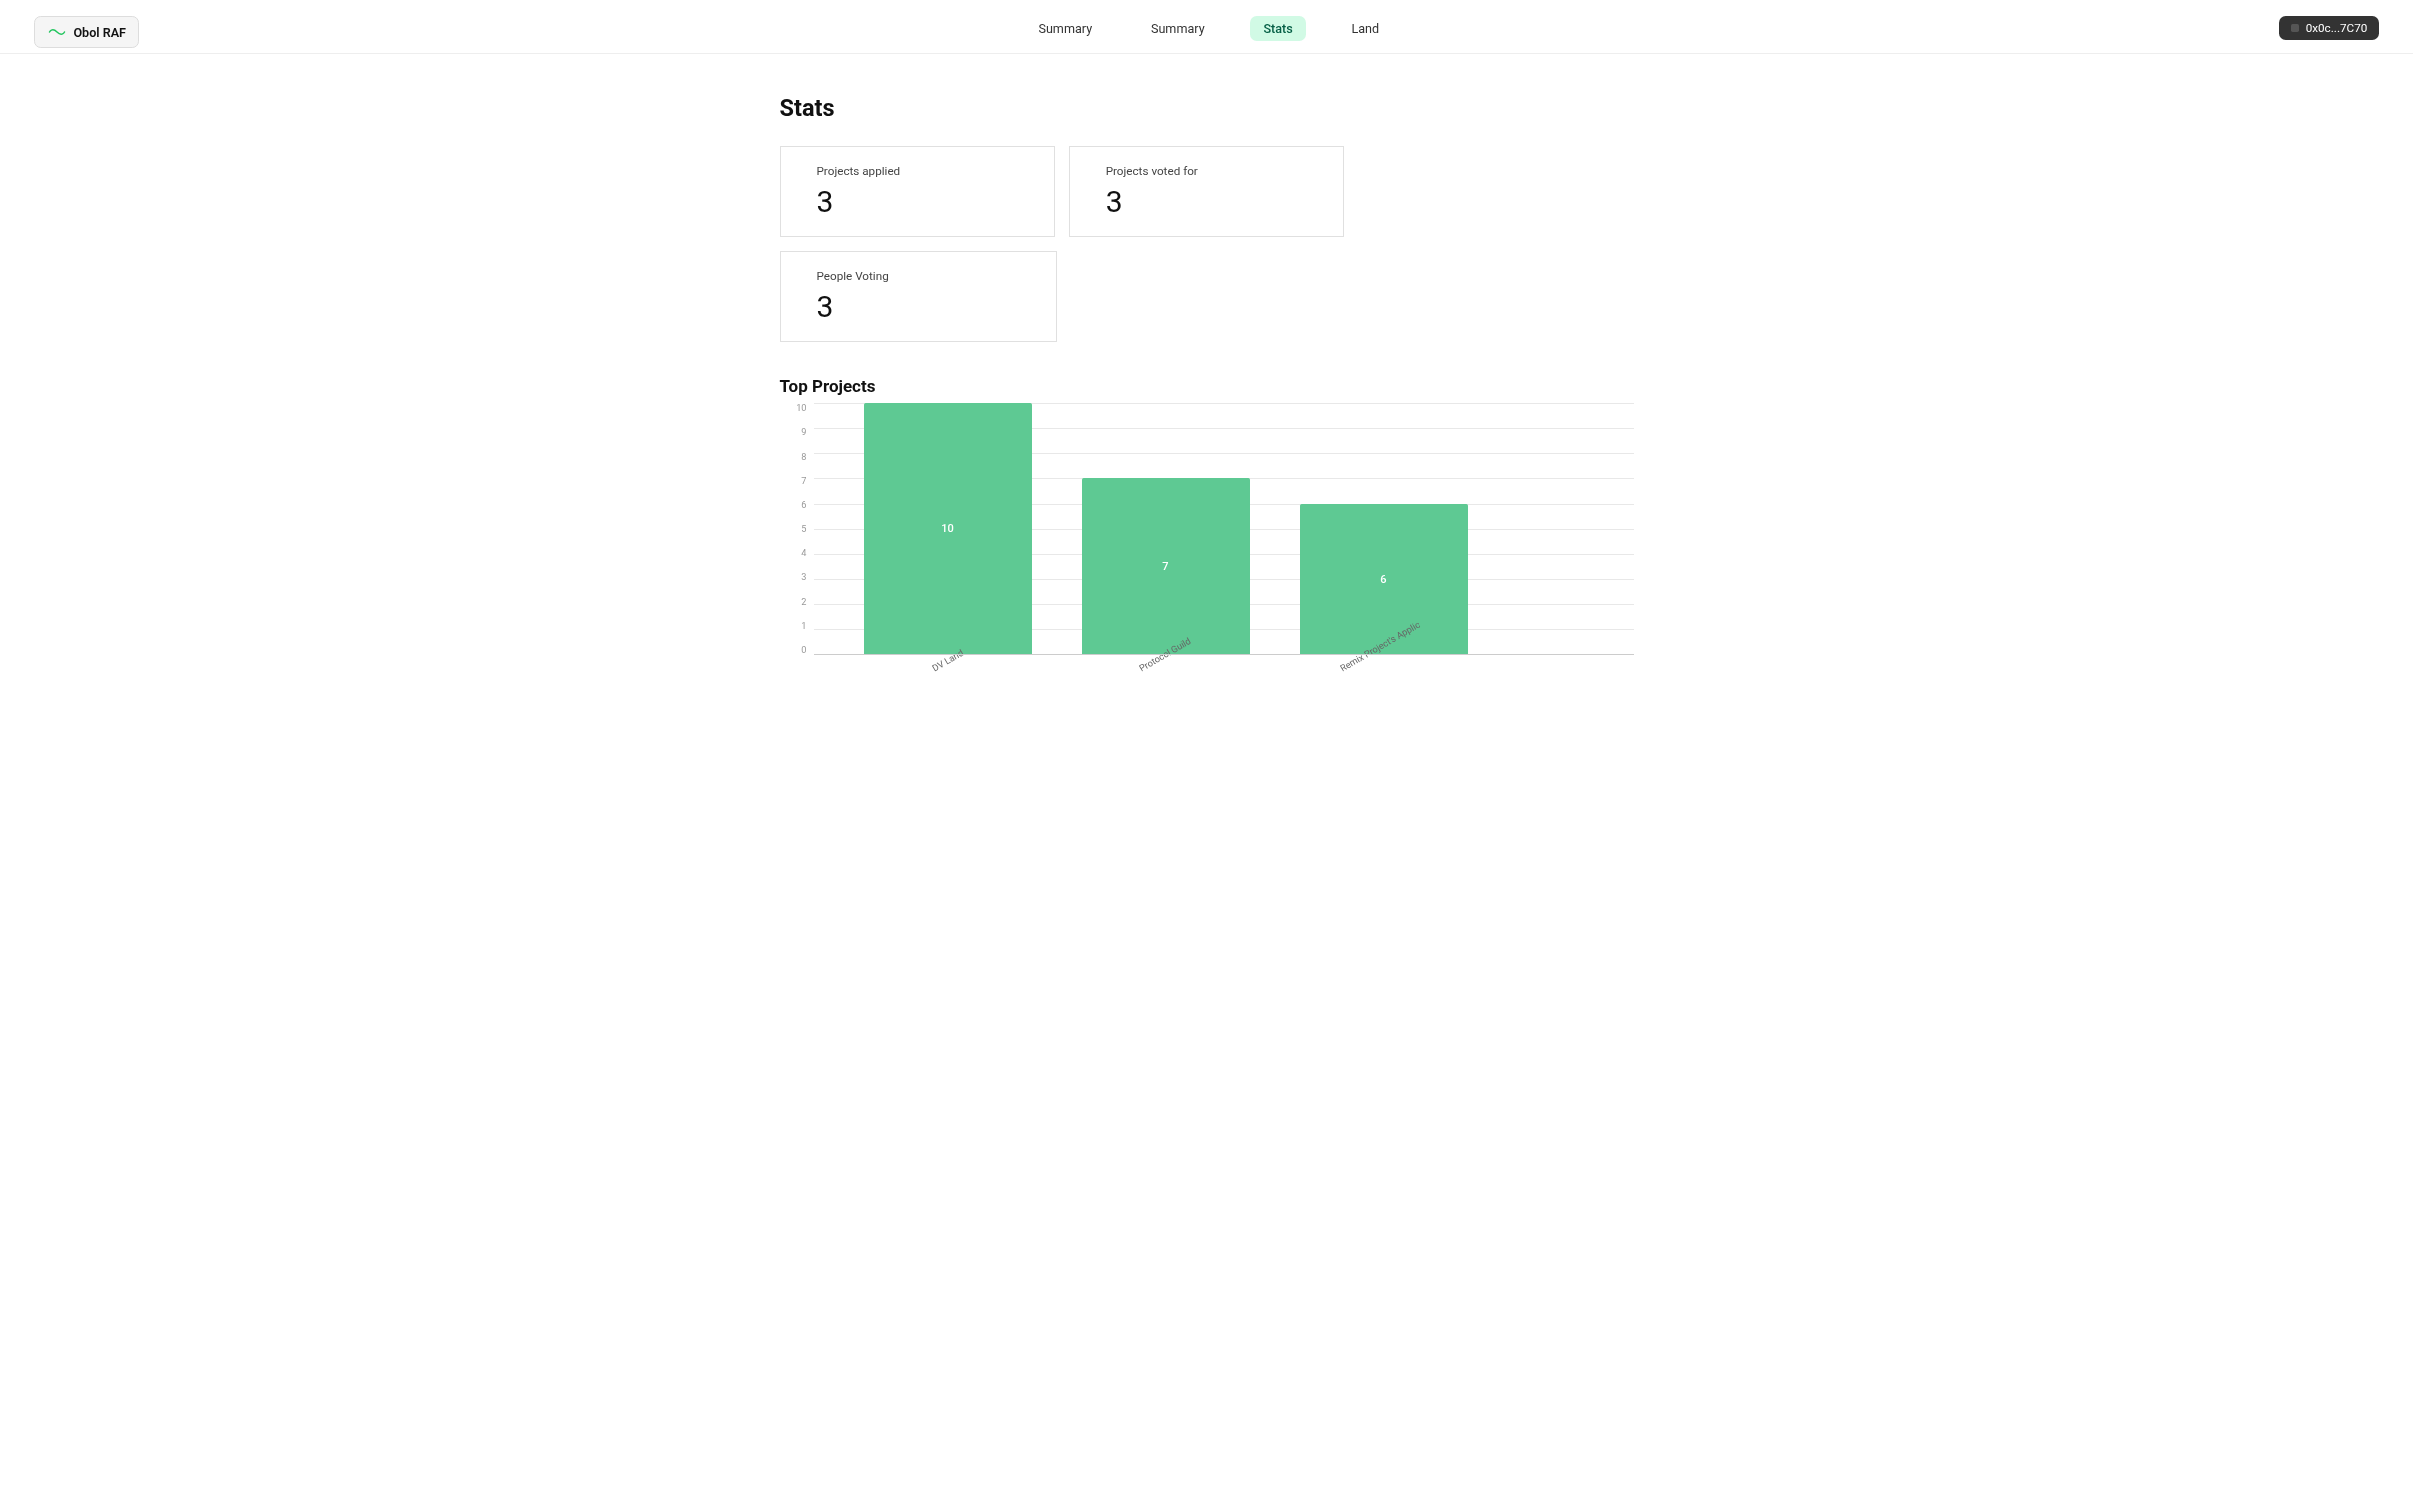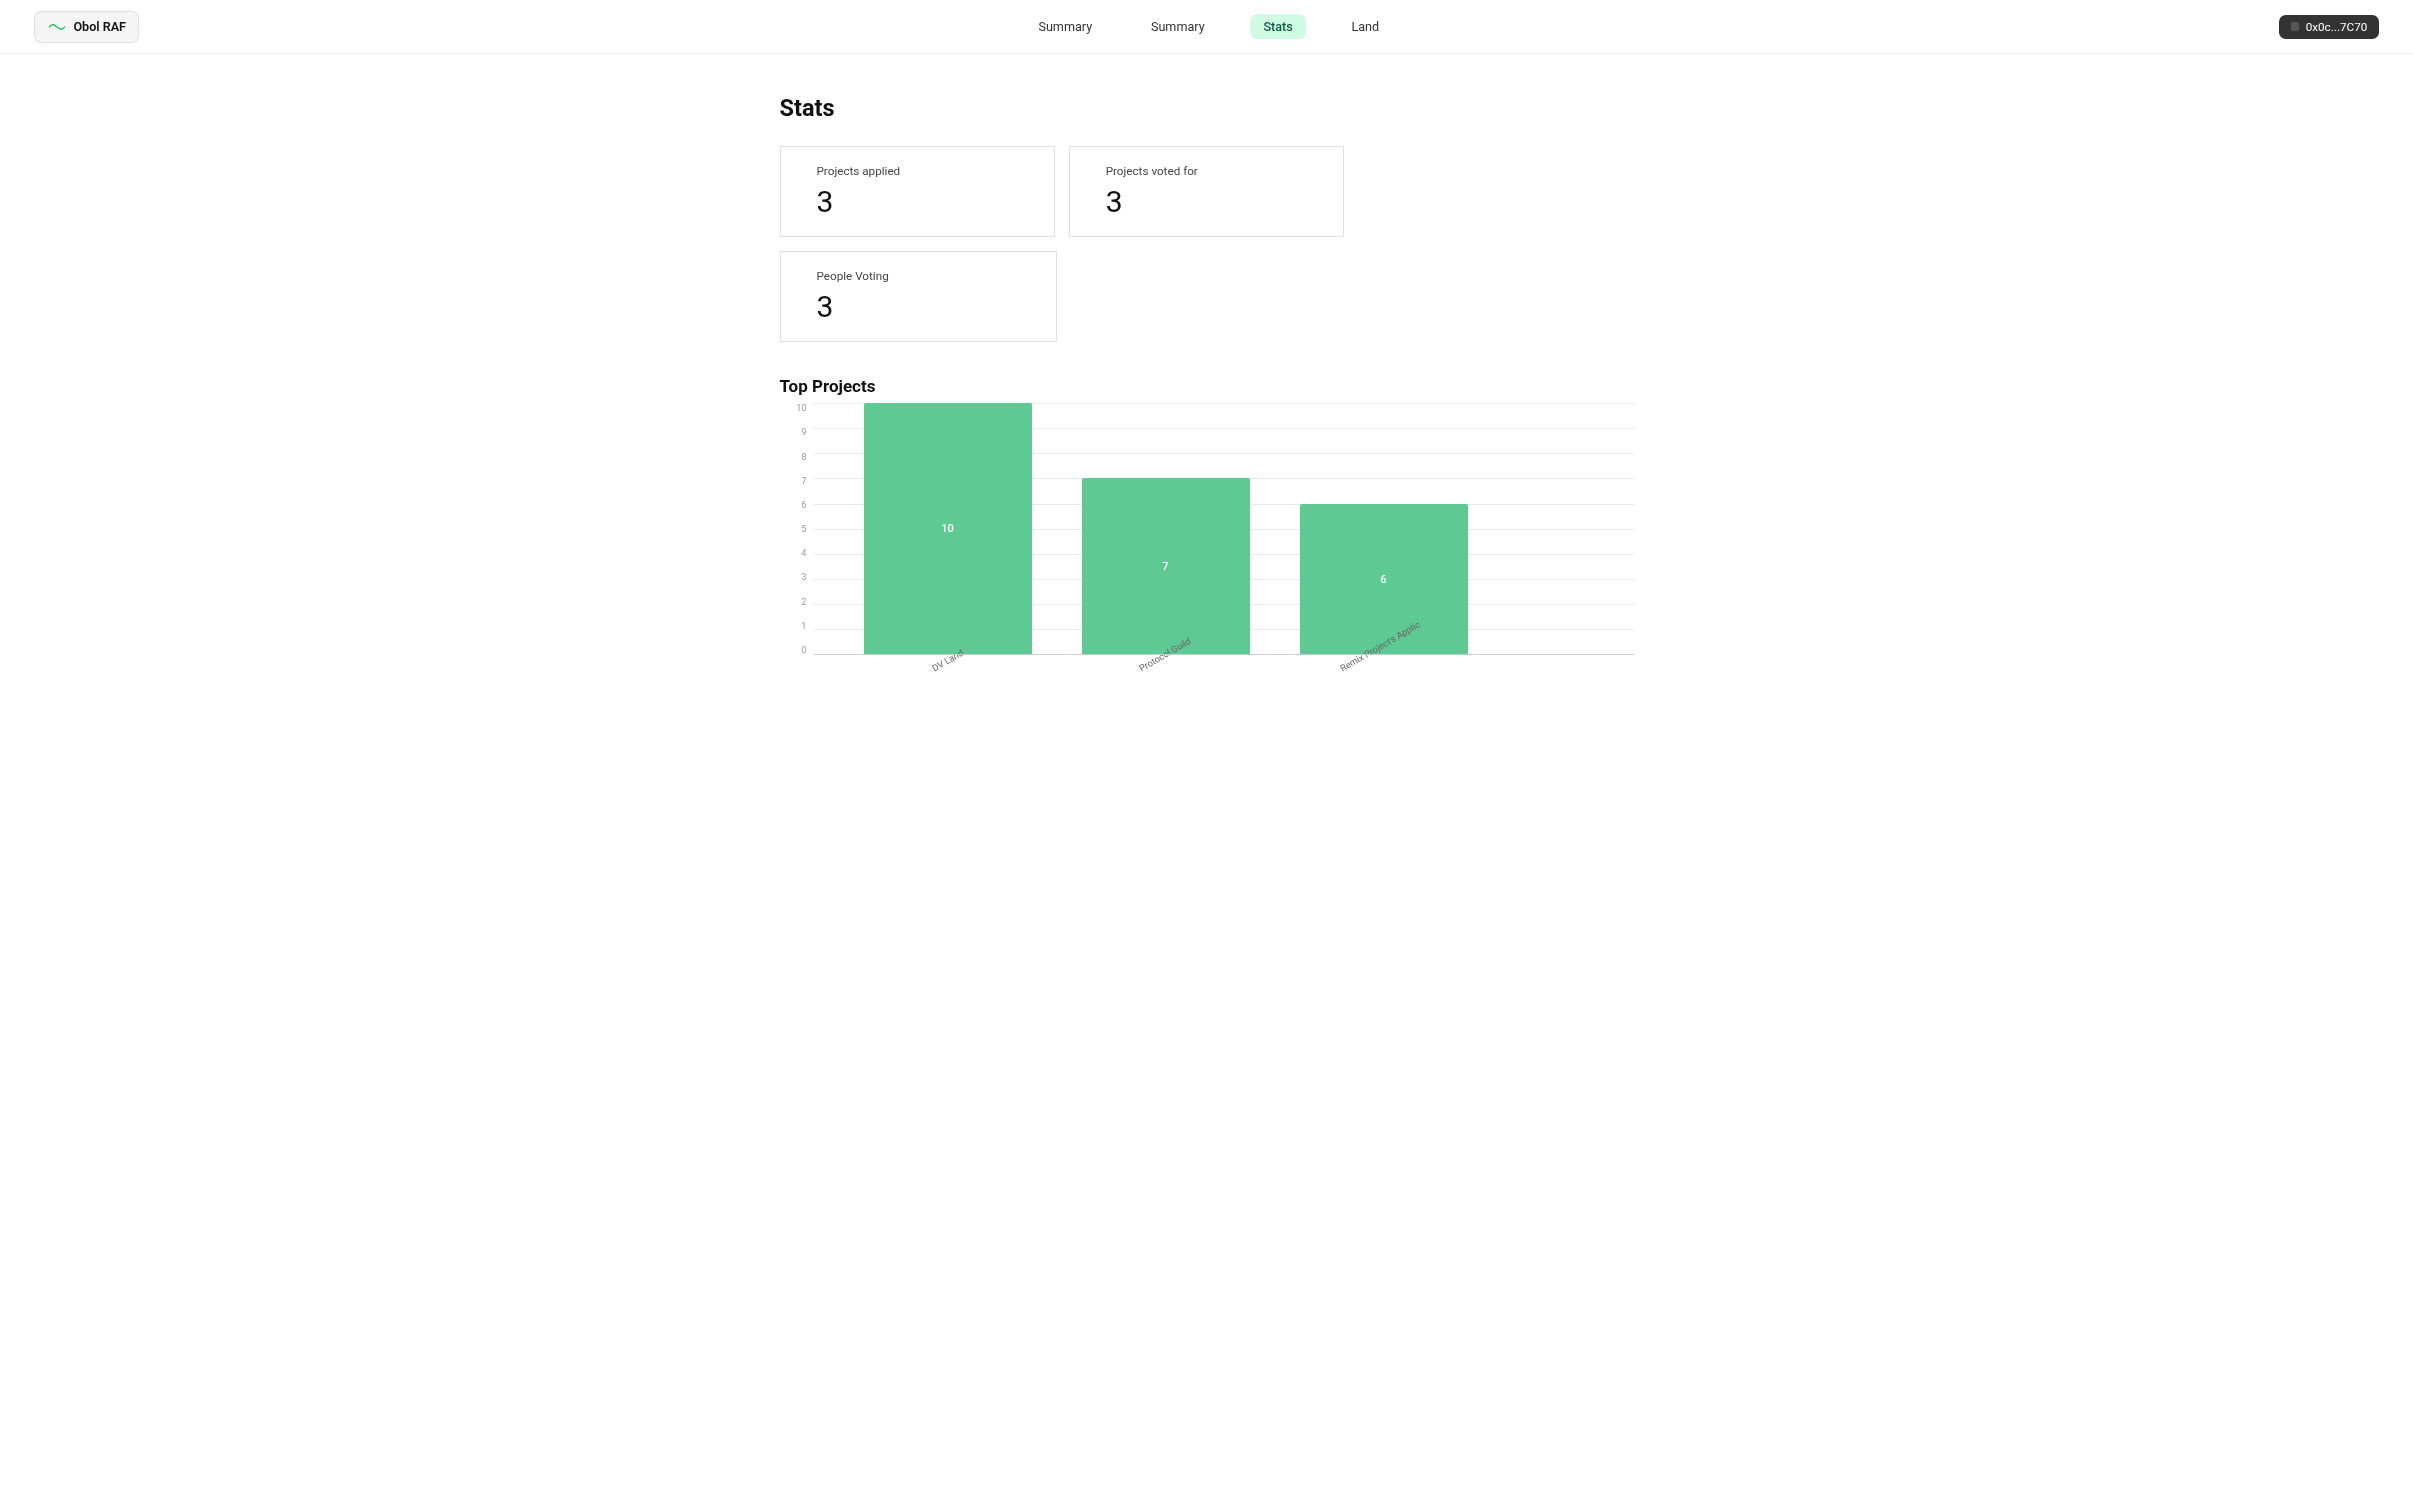--- a/index.html
+++ b/index.html
@@ -6,21 +6,21 @@
     body {
       font-family: -apple-system, BlinkMacSystemFont, 'Segoe UI', Roboto, sans-serif;
       background: #ffffff;
       color: #111;
       min-height: 100vh;
     }
 
     
     nav {
       display: flex;
-      align-items: center;
+      align-items: flex-start;
       justify-content: space-between;
       padding: 16px 34px;
       height: 54px;
       background: #fff;
       border-bottom: 0.8px solid #eee;
     }
     .nav-logo {
       display: flex;
       align-items: center;
       gap: 6.7px;

